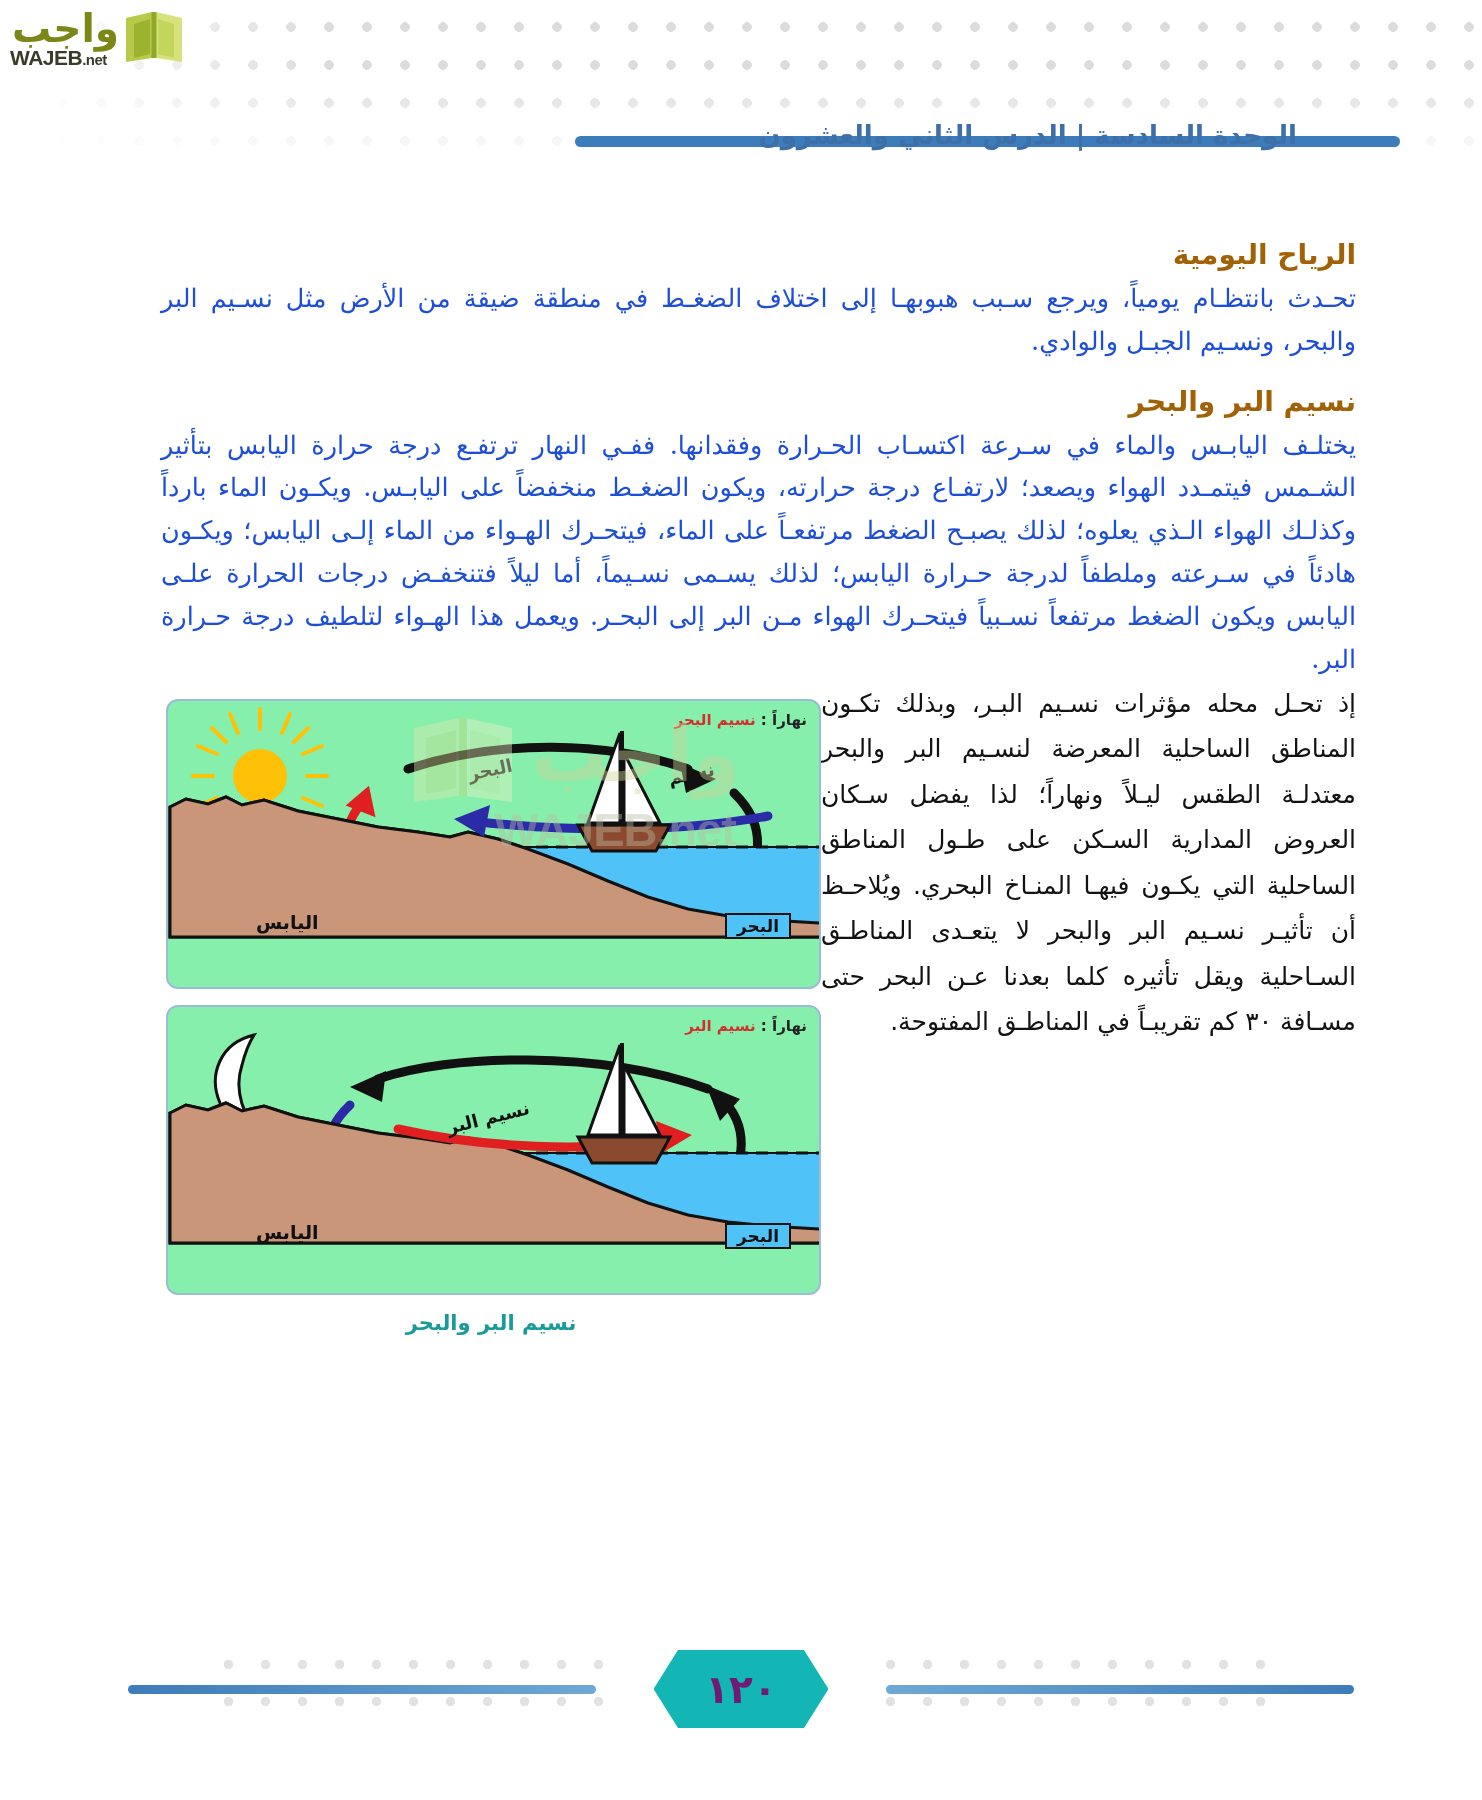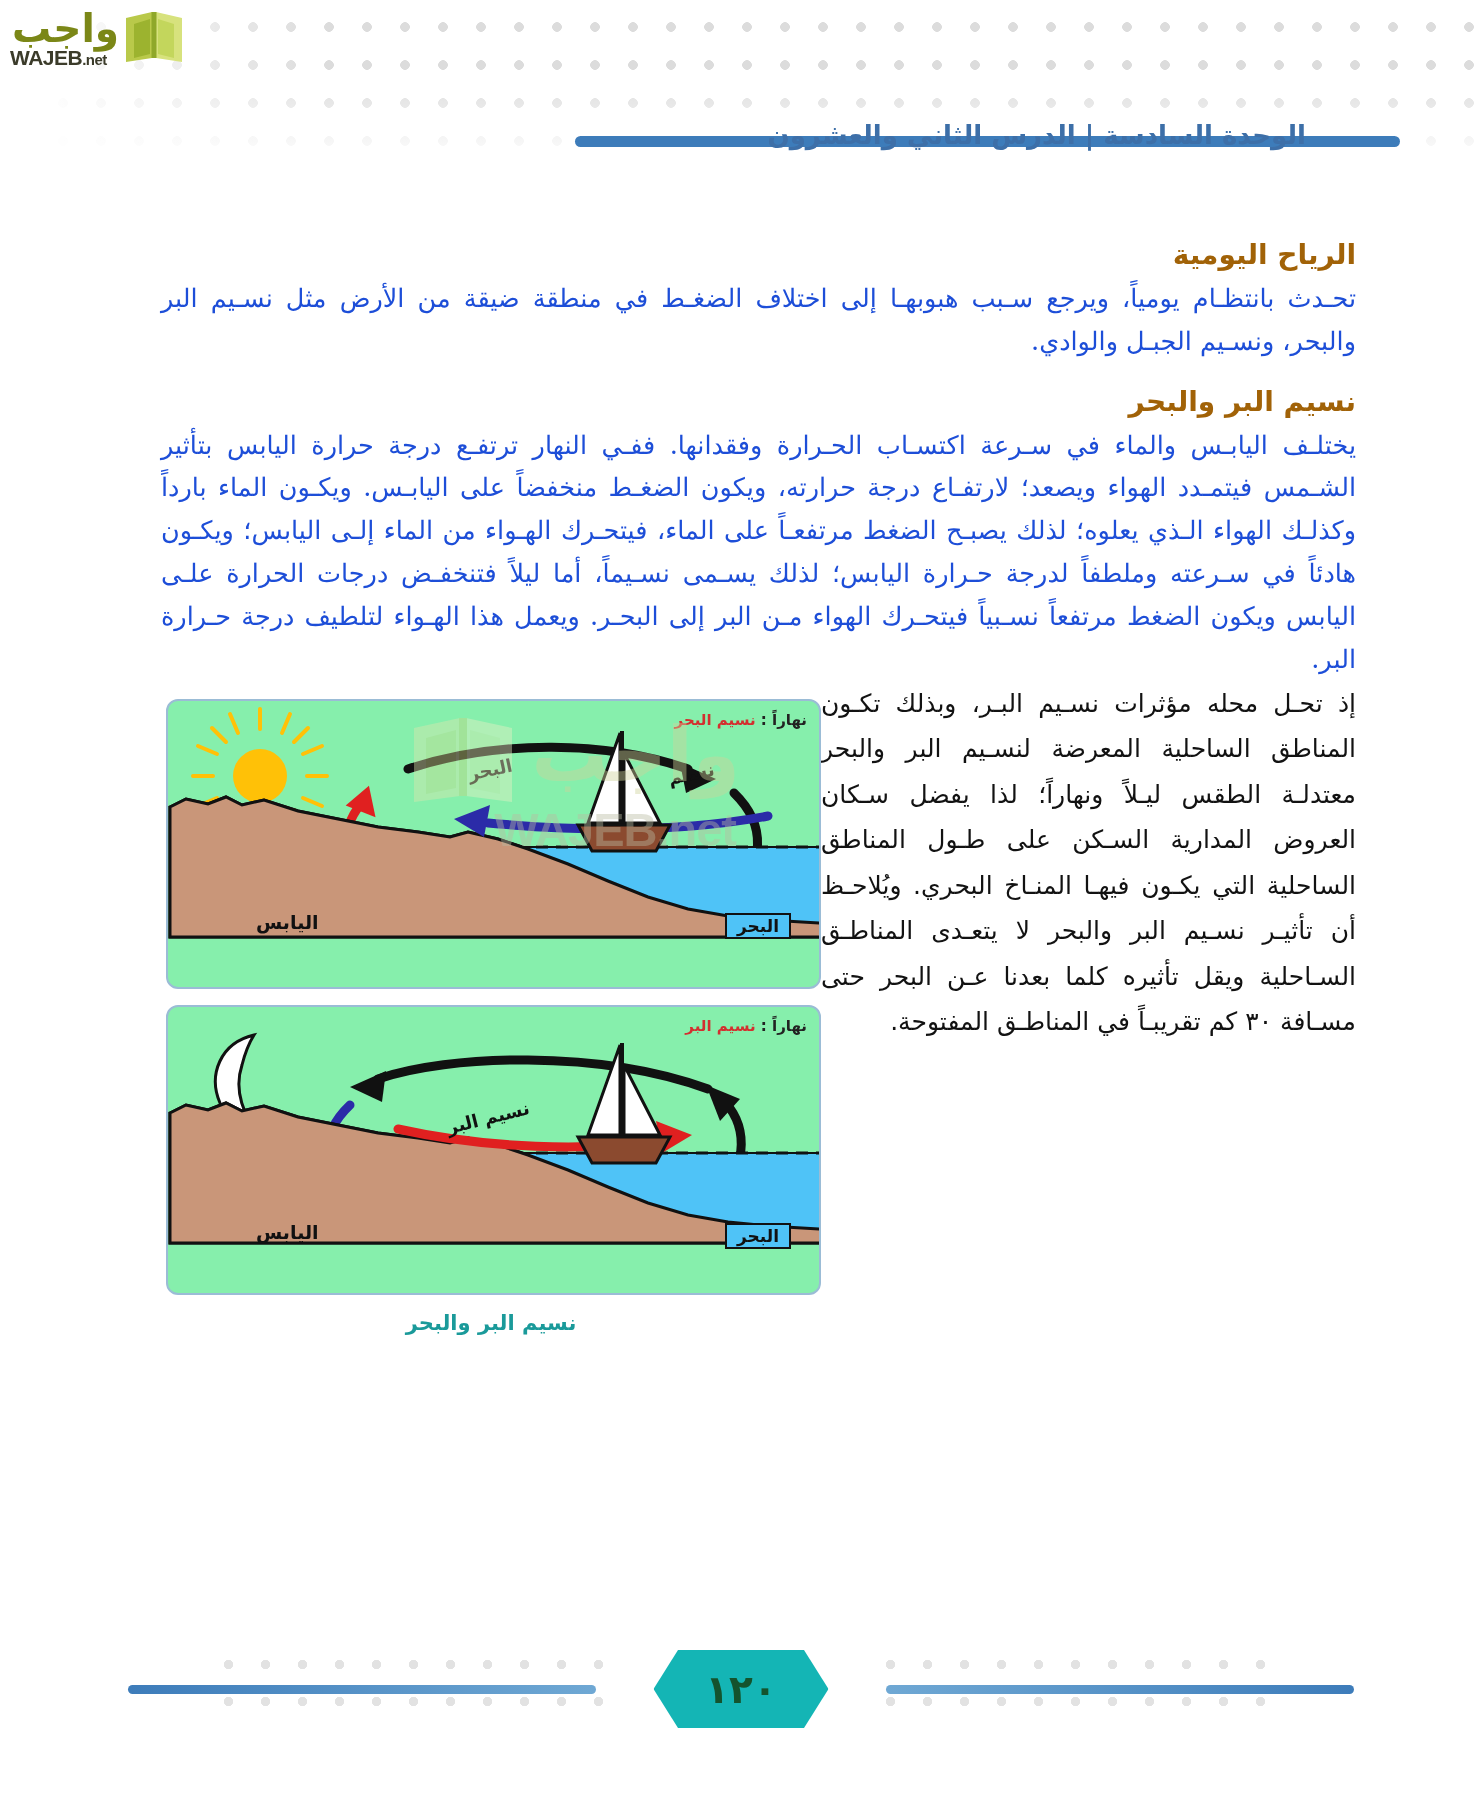--- a/index.html
+++ b/index.html
@@ -40,21 +40,21 @@
   .wm-top .wm-en {
     position:absolute; left: 4px; top: 40px;
     font-family:"Liberation Sans", sans-serif; font-size: 21px; font-weight: 700;
     color:#3b3b2a; letter-spacing:-0.5px;
   }
   .wm-top .wm-en .dotnet { font-size: 15px; }
   .wm-book { position:absolute; left: 116px; top: 2px; width: 64px; height: 58px; }
 
   
   .header-row {
-    position: absolute; right: 176px; top: 120px; left: 120px; height: 44px;
+    position: absolute; right: 185px; top: 120px; left: 120px; height: 44px;
   }
   .header-title {
     position:absolute; right: 0; top: 0;
     font-size: 26px; font-weight: 700; color: #3d6fa8; direction: rtl;
     font-family:"DejaVu Sans","Liberation Sans",sans-serif;
     white-space: nowrap;
   }
   .header-rule2 {
     position:absolute; left: 455px; width: 825px; top: 16px; height: 11px;
     background: #3d7cba; border-radius: 6px;
@@ -123,21 +123,21 @@
     background: linear-gradient(to left, #3d7cba, #6fa8d4); border-radius: 5px;
   }
   .pagenum {
     position:absolute; left: 50%; transform: translateX(-50%);
     bottom: 14px; width: 175px; height: 78px;
     background: #14b5b5;
     clip-path: polygon(14% 0%, 86% 0%, 100% 50%, 86% 100%, 14% 100%, 0% 50%);
     display:flex; align-items:center; justify-content:center;
   }
   .pagenum span {
-    color:#14532d; font-size: 39px; font-weight: 700; direction: rtl;
+    color:#701a75; font-size: 39px; font-weight: 700; direction: rtl;
     font-family:"DejaVu Sans","Liberation Sans",sans-serif;
   }
 
   
   .wm-center {
     position: absolute; left: 400px; top: 710px; width: 340px; height: 165px;
     opacity: .42; pointer-events: none; z-index: 5;
   }
   .wm-center .c-ar {
     position:absolute; right: 0; top: 0; font-size: 76px; font-weight: 700;

